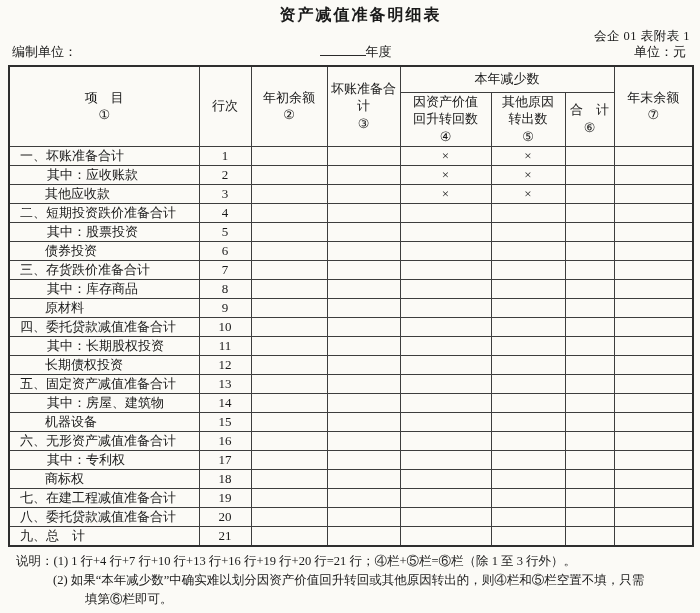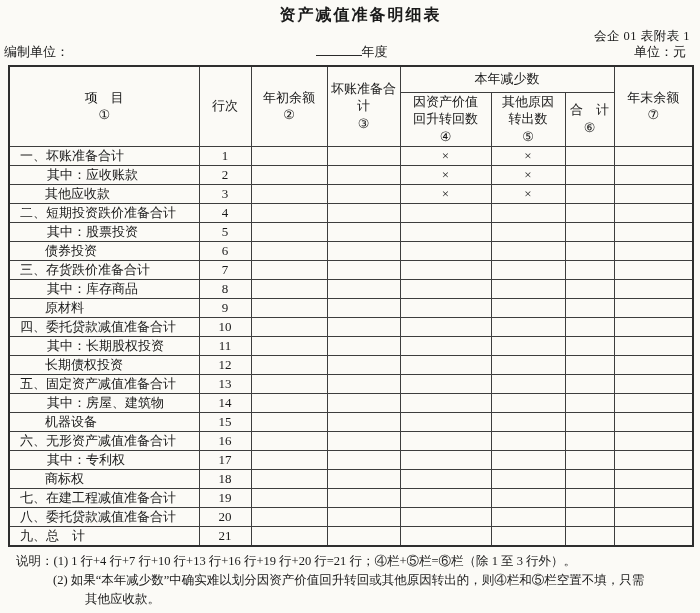--- a/index.html
+++ b/index.html
@@ -16,21 +16,21 @@
   .title {
     text-align:center; padding-top:5px;
     font-size:16px; font-weight:bold; letter-spacing:2px;padding-left:21px;
   }
   .form-code {
     text-align:right; font-size:12.5px;
     padding:2px 10px 0 0; letter-spacing:0.5px;
   }
   .meta-row {
     display:flex; justify-content:space-between; align-items:flex-end;
-    padding:0 14px 4px 4px; font-size:13px; height:20px;
+    padding:0 14px 4px 12px; font-size:13px; height:20px;
   }
   .meta-center { white-space:nowrap; }
   .year-blank {
     display:inline-block; width:46px; height:13px;
     border-bottom:1px solid #2a2a2a; vertical-align:baseline;
   }
 
   table.main {
     border-collapse:collapse; table-layout:fixed;
     width:684px; margin-left:8px;
@@ -319,16 +319,16 @@
       <td class="val"></td>
       <td class="val"></td>
       <td class="val"></td>
     </tr>
       </tbody>
   </table>
 
   <div class="notes">
     <div class="note-line">说明：(1) 1 行+4 行+7 行+10 行+13 行+16 行+19 行+20 行=21 行；④栏+⑤栏=⑥栏（除 1 至 3 行外）。</div>
     <div class="note-line n1">(2) 如果“本年减少数”中确实难以划分因资产价值回升转回或其他原因转出的，则④栏和⑤栏空置不填，只需</div>
-    <div class="note-line n2">其他应收款。</div>
+    <div class="note-line n2">填第⑥栏即可。</div>
   </div>
 
 </div>
 
 </body></html>

